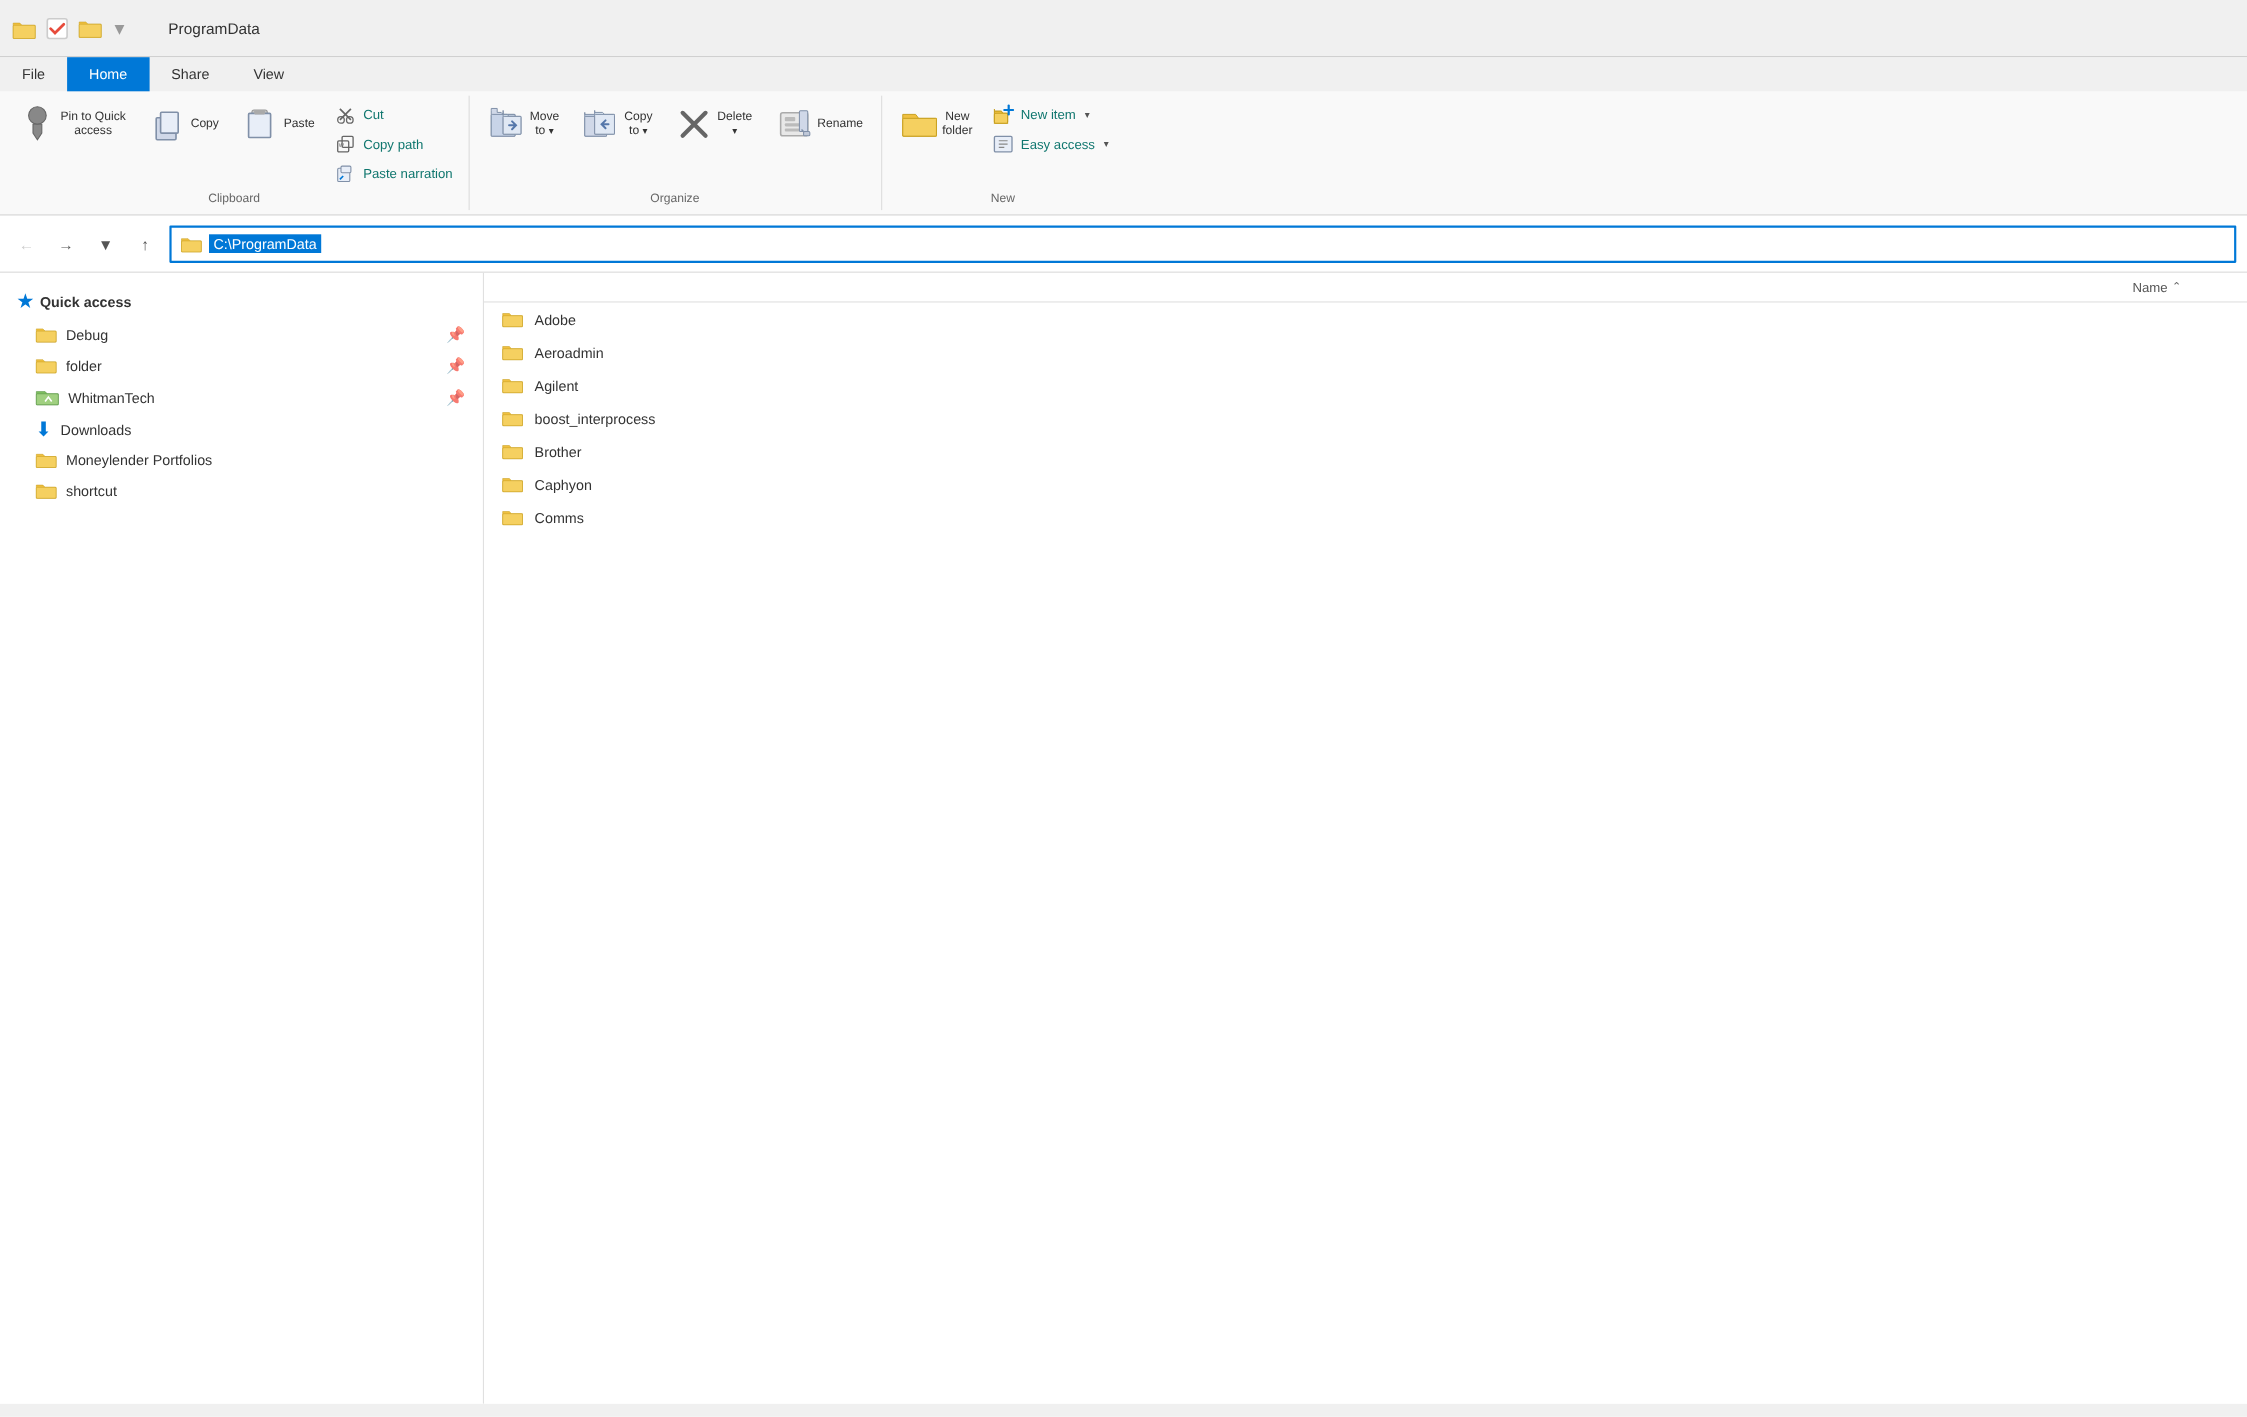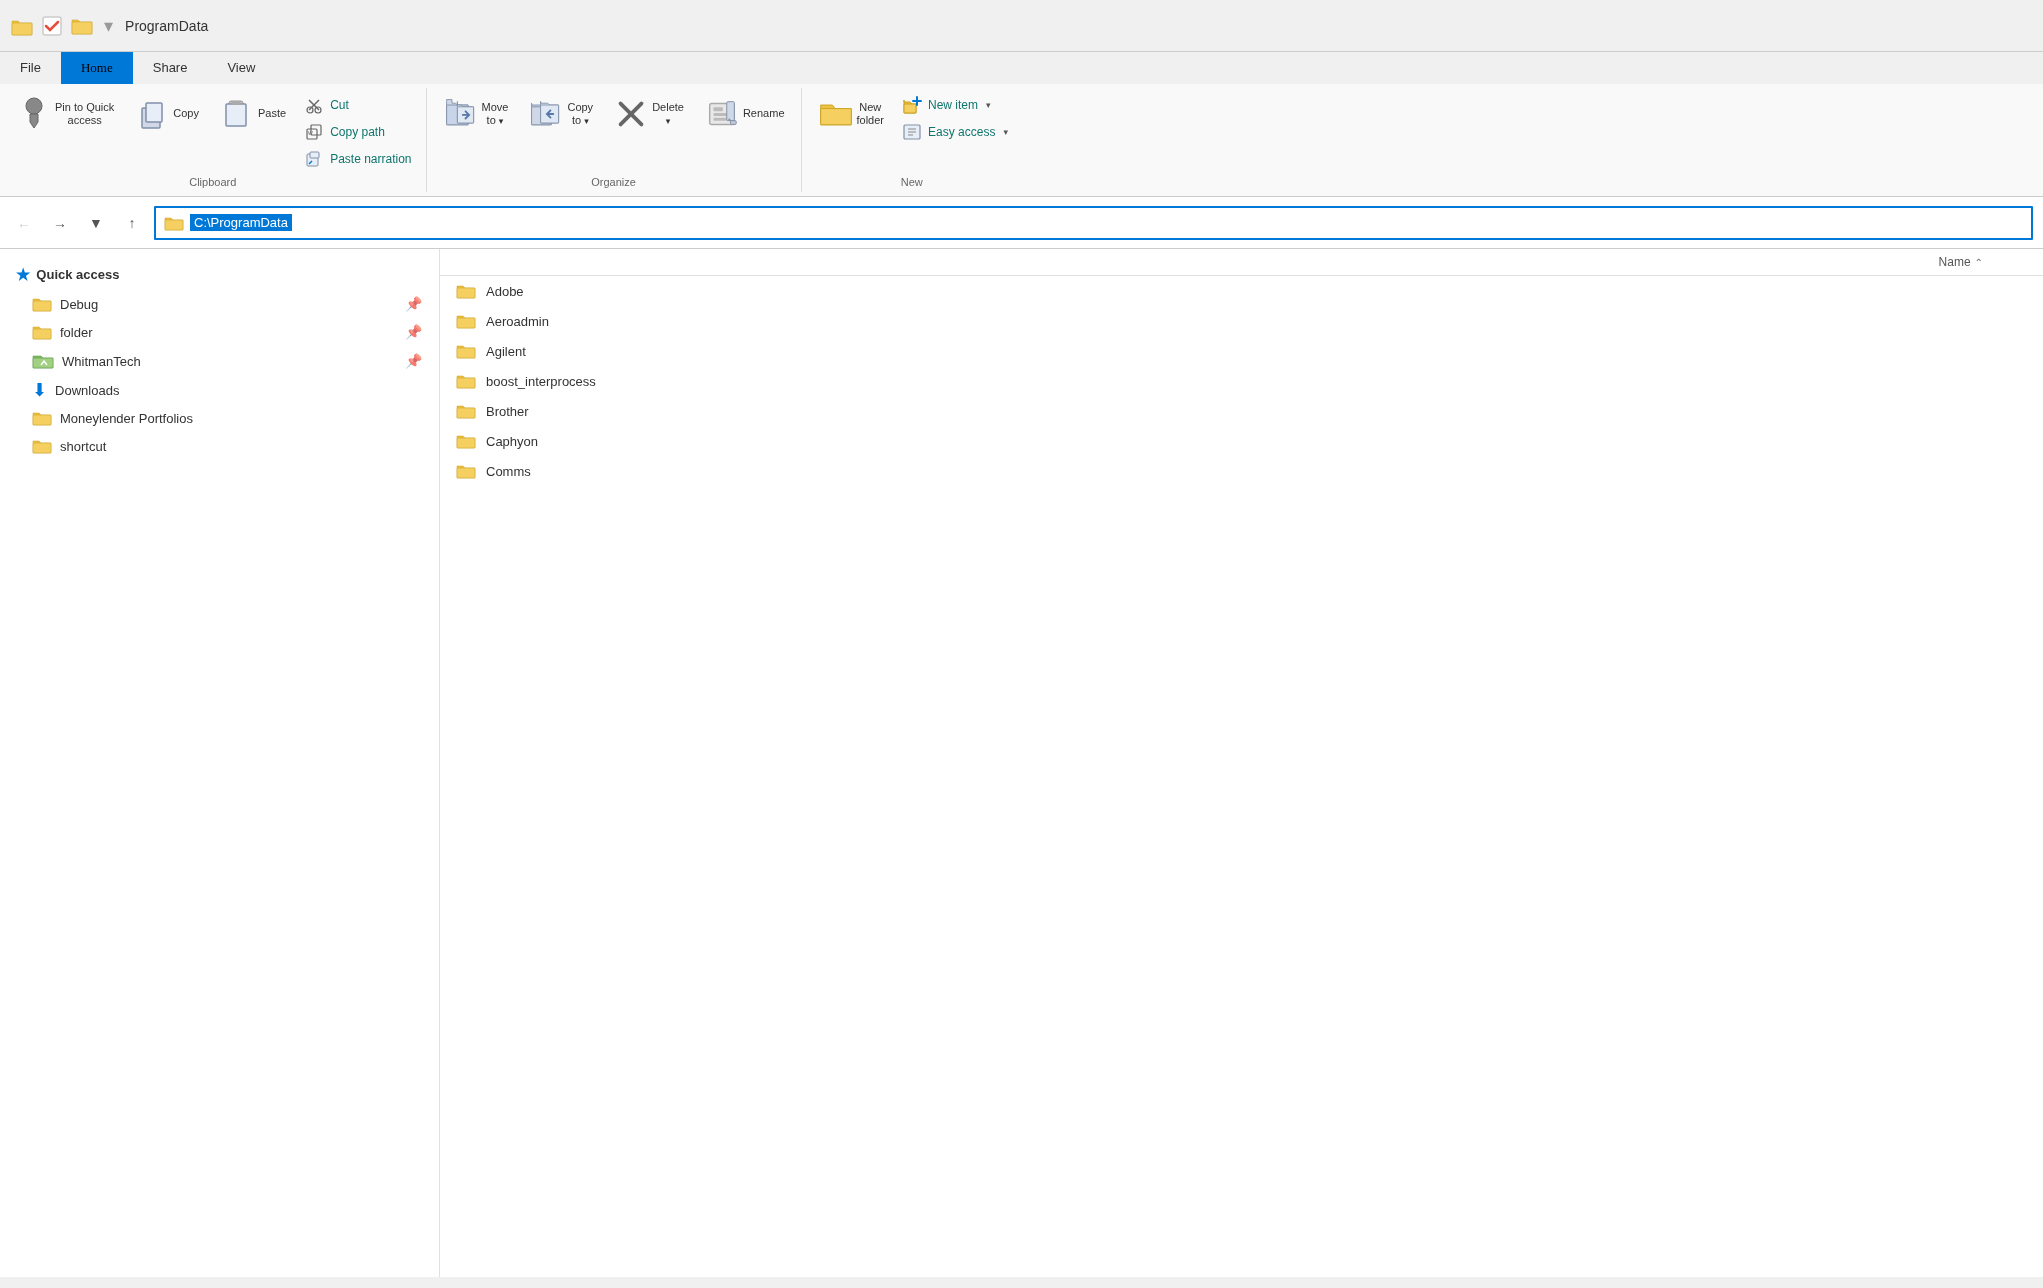--- a/index.html
+++ b/index.html
@@ -24,20 +24,21 @@
     }
     .title-separator {
       font-size: 18px;
       color: #999;
       margin: 0 4px;
     }
     .title-text {
       font-size: 14px;
       color: #333;
       font-weight: 400;
+      margin-left: 28px;
     }
     .title-quick-toolbar {
       display: flex;
       align-items: center;
       gap: 6px;
     }
     .qat-icon {
       width: 24px;
       height: 24px;
       display: flex;
@@ -56,22 +57,21 @@
       padding: 8px 20px;
       cursor: pointer;
       font-size: 13px;
       color: #333;
       border: none;
       background: transparent;
       position: relative;
     }
     .ribbon-tab.active {
       background: #0078d7;
-      color: #000000;
-      font-family: Liberation Serif, serif;
+      color: #ffffff;
     }
 
     
     .ribbon {
       background: #f9f9f9;
       border-bottom: 1px solid #ccc;
       display: flex;
       align-items: stretch;
       padding: 4px 0;
       min-height: 110px;

